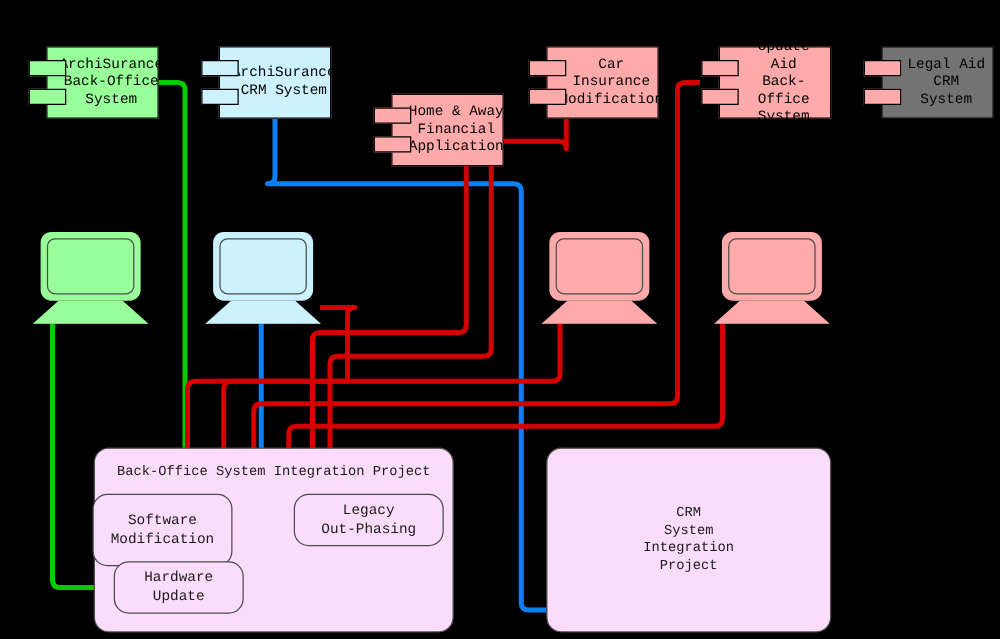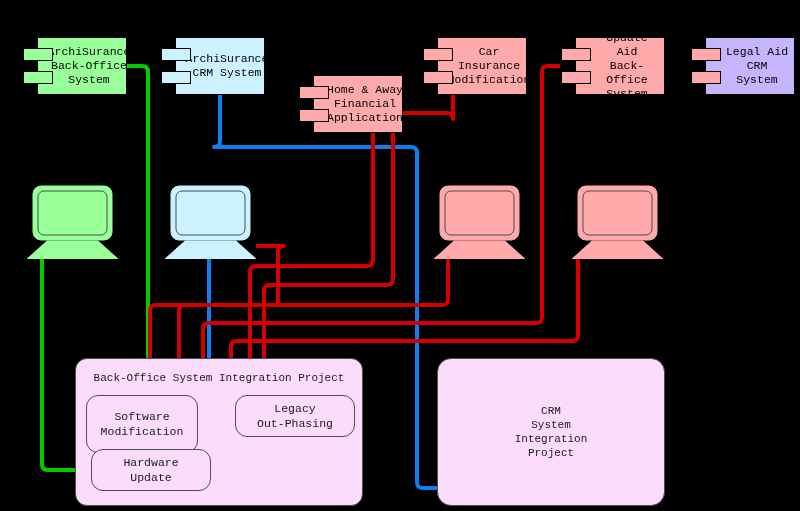--- a/index.html
+++ b/index.html
@@ -171,41 +171,41 @@
 Insurance
 Modification</div>
       </div>
       <div class="component" style="left: 575px; top: 37px; width: 90px; height: 58px; background: rgb(255, 170, 170);">
         <div class="plug p1" style="background: rgb(255, 170, 170);"></div>
         <div class="plug p2" style="background: rgb(255, 170, 170);"></div>
         <div class="lbl">Update Aid
 Back-Office
 System</div>
       </div>
-      <div class="component" style="left: 705px; top: 37px; width: 90px; height: 58px; background: #c4b5fd;">
+      <div class="component" style="left: 705px; top: 37px; width: 90px; height: 58px; background: #737373;">
         <div class="plug p1" style="background: rgb(255, 170, 170);"></div>
         <div class="plug p2" style="background: rgb(255, 170, 170);"></div>
         <div class="lbl">Legal Aid CRM
 System</div>
       </div>
     </div>
 
   <div id="project-host">
       <div class="project" style="left: 75px; top: 358px; width: 288px; height: 148px;">
         <div class="ptitle">Back-Office System Integration Project</div>
       </div>
-      <div class="project centered" style="left: 437px; top: 358px; width: 228px; height: 148px; border-radius: 14px;">
+      <div class="project centered" style="left: 437px; top: 358px; width: 228px; height: 148px;">
         <div class="ptitle">CRM
 System
 Integration
 Project</div>
       </div>
     </div>
   <div id="wp-host">
-      <div class="workpkg" style="left: 86px; top: 395px; width: 112px; height: 58px; z-index: 4; text-align: center;"><span>Software
+      <div class="workpkg" style="left: 74px; top: 395px; width: 112px; height: 58px; z-index: 4; text-align: center;"><span>Software
 Modification</span></div>
-      <div class="workpkg" style="left: 91px; top: 449px; width: 120px; height: 42px; z-index: 4;"><span>Hardware
+      <div class="workpkg" style="left: 91px; top: 449px; width: 104px; height: 42px; z-index: 4;"><span>Hardware
 Update</span></div>
       <div class="workpkg" style="left: 235px; top: 395px; width: 120px; height: 42px; z-index: 4;"><span>Legacy
 Out-Phasing</span></div>
     </div>
 
 </div>
 
 </body></html>

